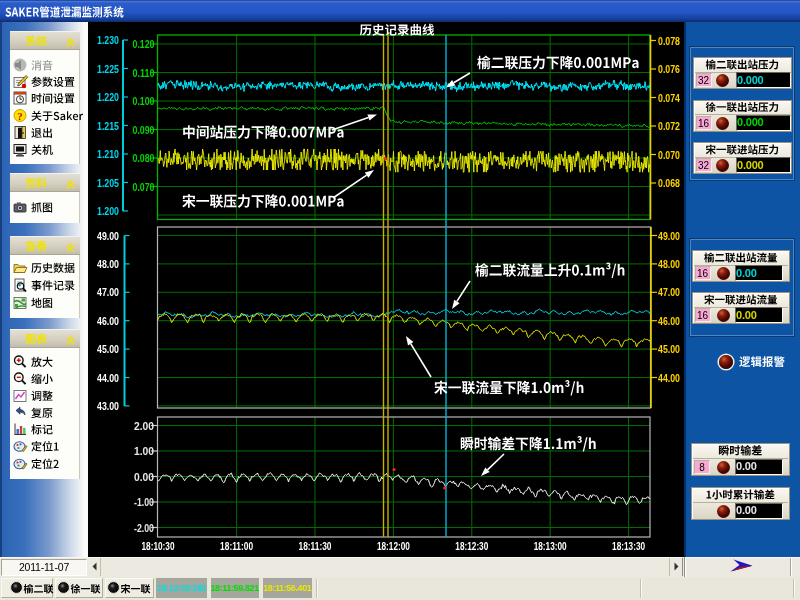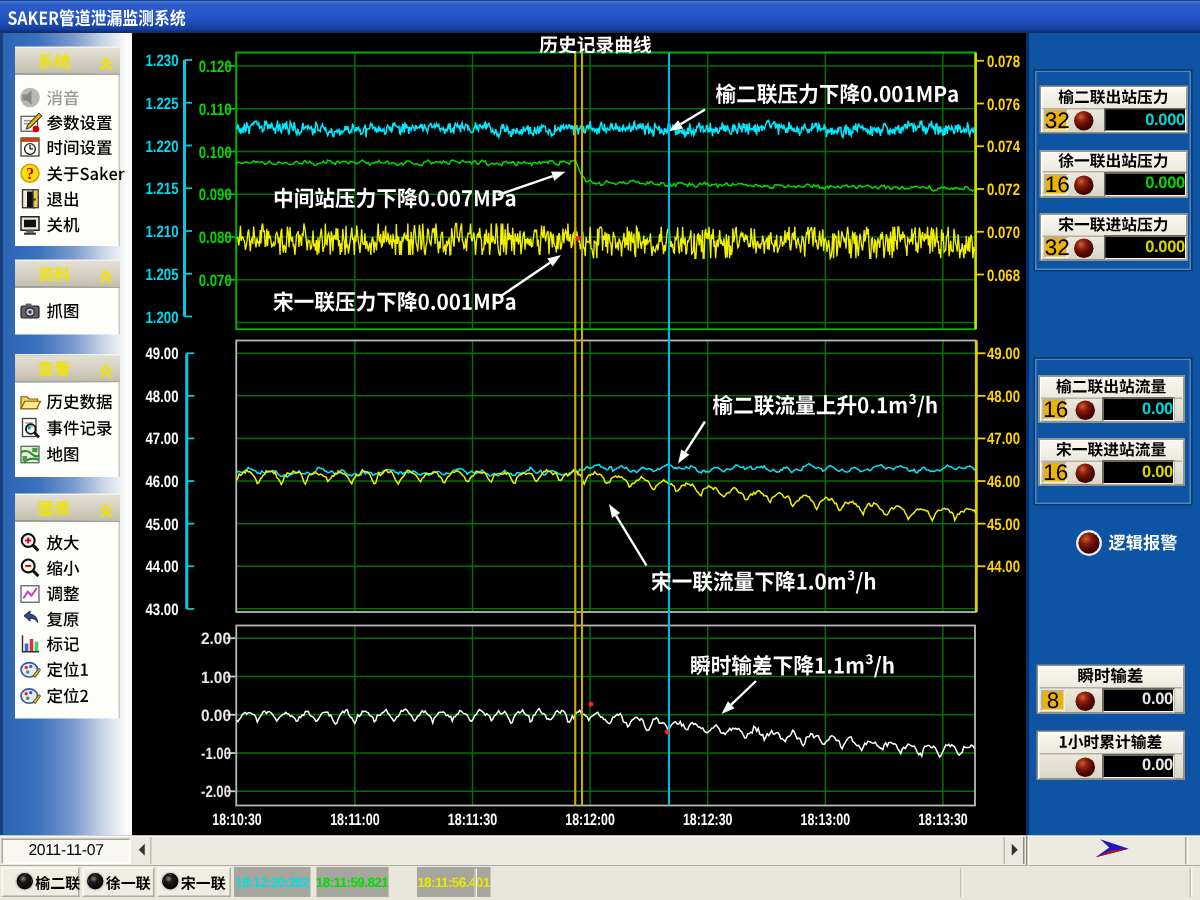--- a/index.html
+++ b/index.html
@@ -6,22 +6,22 @@
 #app div{position:absolute;box-sizing:border-box}
 .tb{left:0;top:0;width:800px;height:22px;background:linear-gradient(#0b2a66 0%,#4a7ae0 5%,#2b5cc8 14%,#2456c6 55%,#16409f 86%,#0d2f7d 97%,#2a2a2a 100%)}
 .sb{left:0;top:22px;width:88px;height:535px;background:linear-gradient(90deg,#2b63b4 0%,#3a70bc 28%,#7b9acd 56%,#c7d4e6 78%,#fbfbf9 96%)}
 .sbe{left:0;top:22px;width:2px;height:535px;background:#16407e}
 .hdr{left:10px;width:70px;height:19px;background:linear-gradient(#e3dfd3 0%,#d4cfc0 55%,#c2bdab 100%);border-top:1px solid #f4f2ea;border-bottom:1px solid #aaa695}
 .mbox{left:10px;width:70px;background:#fdfdf9;border-right:1px solid #ccc8ba}
 .rp{left:684px;top:22px;width:116px;height:535px;background:#0d55a4;border-left:2px solid #06306b}
 .gb{left:689px;width:106px;border:1px solid #093a6e;box-shadow:inset 0 0 0 1px #4f85c0}
 .card{background:linear-gradient(#faf8f1 0%,#e8e4d8 60%,#d9d5c6 100%);border:1px solid #97937f;box-shadow:inset 1px 1px 0 #ffffff}
 .ttl{border-bottom:1px solid #b5b1a1}
-.wnum{background:#eab308;border:1px solid #b5b1a3;border-bottom-color:#f2f0ea;border-right-color:#f2f0ea;font-size:15px;color:#000;text-align:center;line-height:13px}
-.lcd{background:#000;border-top:1.5px solid #6a675c;border-left:1.5px solid #6a675c;border-bottom:1.5px solid #fdfcf6;border-right:1.5px solid #fdfcf6;text-align:right;font-weight:bold;font-size:11px;letter-spacing:-0.2px;line-height:11px}
+.wnum{background:#f9a8d4;border:1px solid #b5b1a3;border-bottom-color:#f2f0ea;border-right-color:#f2f0ea;font-size:10px;color:#000;text-align:center;line-height:13px}
+.lcd{background:#000;border-top:1.5px solid #6a675c;border-left:1.5px solid #6a675c;border-bottom:1.5px solid #fdfcf6;border-right:1.5px solid #fdfcf6;text-align:left;font-weight:bold;font-size:11px;letter-spacing:-0.2px;line-height:11px}
 .led{border-radius:50%;background:radial-gradient(circle at 36% 30%,#cc6040 0%,#8c2008 26%,#520606 55%,#330303 80%,#260202 100%)}
 .ra{left:0;top:557px;width:800px;height:20px;background:#ece9e0;border-top:1px solid #f8f7f2}
 .rb{left:0;top:577px;width:800px;height:23px;background:#e9e6db}
 .seg{top:578px;height:20px;background:#efece2;border:1px solid #fbfaf6;border-right-color:#b0ac9c;border-bottom-color:#b0ac9c}
 .tbox{top:578px;height:20px;background:#a6a69e;font-weight:bold;font-size:9px;line-height:20px;text-align:center;letter-spacing:-0.4px;overflow:hidden;white-space:nowrap}
 .radio{border-radius:50%;background:radial-gradient(circle at 38% 32%,#888 0%,#1a1a1a 30%,#000 100%);border:1.5px solid #060606;box-shadow:0 0 0 1px #d8d5ca}
 
 </style></head><body>
 <div id="app">
 <div class="tb"></div>
@@ -250,21 +250,21 @@
 <div style="left:684px;top:557px;width:2px;height:20px;border-left:1px solid #908c80;border-right:1px solid #fff"></div>
 <div class="rb"></div>
 <div class="seg" style="left:1px;width:52px"></div>
 <div class="seg" style="left:54.5px;width:48.5px"></div>
 <div class="seg" style="left:104.5px;width:49.5px"></div>
 <div class="radio" style="left:10.5px;top:581.5px;width:11px;height:11px"></div>
 <div class="radio" style="left:57.5px;top:581.5px;width:11px;height:11px"></div>
 <div class="radio" style="left:107.5px;top:581.5px;width:11px;height:11px"></div>
 <div class="tbox" style="left:156px;width:51px;color:#00e0e0">18:12:20:282</div>
 <div class="tbox" style="left:210.5px;width:48px;color:#00e000">18:11:59.821</div>
-<div class="tbox" style="left:278px;width:48.5px;color:#e8e800">18:11:56.401</div>
+<div class="tbox" style="left:263px;width:48.5px;color:#e8e800">18:11:56.401</div>
 <div style="left:316px;top:579px;width:2px;height:19px;border-left:1px solid #c4c0b2;border-right:1px solid #f8f7f2"></div>
 <div style="left:640px;top:579px;width:2px;height:19px;border-left:1px solid #c4c0b2;border-right:1px solid #f8f7f2"></div>
 <div style="left:793px;top:579px;width:2px;height:19px;border-left:1px solid #c4c0b2;border-right:1px solid #f8f7f2"></div>
 <svg style="position:absolute;left:0;top:0;z-index:40" width="800" height="600" viewBox="0 0 800 600">
 <path d="M486.5 61.6V66.9H487.8V61.6ZM488.5 61V67.6C488.5 67.7 488.4 67.8 488.3 67.8C488.1 67.8 487.5 67.8 486.9 67.8C487.1 68.2 487.2 68.8 487.3 69.2C488.2 69.2 488.8 69.2 489.2 68.9C489.7 68.7 489.8 68.3 489.8 67.6V61ZM485.7 55.6C484.8 56.8 483.1 57.9 481.5 58.6V58.4H480.3V55.7H478.9V58.4H477.5V60H478.7C478.4 61.6 477.9 63.5 477.2 64.5C477.4 65 477.7 65.8 477.9 66.3C478.3 65.5 478.6 64.4 478.9 63.2V69.3H480.3V62.8C480.6 63.4 480.8 64 481 64.4L481.7 63.1C481.5 62.8 480.7 61.3 480.3 60.7V60H481.5V59.2C481.7 59.5 481.9 59.8 482.1 60C482.4 59.9 482.8 59.7 483.1 59.5V60.5H488.7V59.6C489 59.7 489.3 59.9 489.7 60C489.9 59.6 490.3 59 490.6 58.7C489.2 58.2 487.9 57.5 486.8 56.5L487 56.2ZM483.7 59.1C484.5 58.6 485.2 58.1 485.9 57.5C486.5 58.1 487.2 58.7 488 59.1ZM484.7 62.5V63.2H483.4V62.5ZM482 61.2V69.2H483.4V66.4H484.7V67.6C484.7 67.7 484.7 67.7 484.5 67.7C484.4 67.7 484.1 67.7 483.7 67.7C483.9 68.1 484.1 68.7 484.1 69.1C484.7 69.1 485.2 69.1 485.6 68.9C486 68.6 486.1 68.2 486.1 67.6V61.2ZM483.4 64.5H484.7V65.2H483.4Z M492.7 57.7V59.6H502.7V57.7ZM491.5 66.1V68.1H503.8V66.1Z M511.1 56.6C511.6 57.2 512.1 58.1 512.3 58.7H510.9V60.3H513.1V62.1V62.3H510.6V63.9H513C512.8 65.3 512 67 510 68.2C510.4 68.5 510.9 69.1 511.2 69.5C512.6 68.5 513.5 67.3 514.1 66.1C514.7 67.5 515.7 68.6 517 69.3C517.2 68.8 517.7 68.2 518 67.8C516.4 67.1 515.3 65.7 514.7 63.9H517.8V62.3H514.8V62.2V60.3H517.4V58.7H515.8C516.2 58 516.7 57.2 517.1 56.4L515.4 55.9C515.1 56.8 514.6 57.9 514.2 58.7H512.7L513.8 58C513.5 57.4 513 56.5 512.4 55.9ZM504.9 65.8 505.3 67.4 508.6 66.8V69.3H510V66.5L511.1 66.3L510.9 64.8L510 65V57.8H510.5V56.2H505.1V57.8H505.7V65.7ZM507.2 57.8H508.6V59.3H507.2ZM507.2 60.7H508.6V62.3H507.2ZM507.2 63.7H508.6V65.2L507.2 65.5Z M527.6 64.2C528.4 64.8 529.2 65.8 529.6 66.4L530.8 65.4C530.4 64.8 529.6 64 528.8 63.3ZM519.8 56.3V61.1C519.8 63.3 519.7 66.3 518.6 68.4C519 68.6 519.7 69.1 520 69.3C521.1 67.1 521.3 63.5 521.3 61.1V58H531.6V56.3ZM525.4 58.5V61.2H521.9V62.8H525.4V67.1H521.1V68.8H531.5V67.1H527.1V62.8H530.9V61.2H527.1V58.5Z M537.4 55.7V58.7H533.1V60.5H537.3C537.1 63 536.1 66 532.7 68C533.1 68.3 533.7 68.9 534 69.4C537.9 67.1 538.8 63.5 539.1 60.5H542.9C542.7 64.8 542.5 66.7 542 67.2C541.8 67.4 541.7 67.4 541.4 67.4C541 67.4 540.2 67.4 539.3 67.3C539.6 67.8 539.9 68.6 539.9 69.1C540.7 69.2 541.6 69.2 542.1 69.1C542.7 69 543.1 68.9 543.5 68.3C544.2 67.5 544.4 65.3 544.7 59.5C544.7 59.3 544.7 58.7 544.7 58.7H539.1V55.7Z M546.6 56.7V58.5H551.6V69.3H553.4V62.3C554.8 63.2 556.3 64.2 557.1 65L558.4 63.4C557.3 62.5 555.2 61.2 553.7 60.4L553.4 60.8V58.5H558.9V56.7Z M570 58.3C569.7 58.7 569.3 59.2 568.8 59.5C568.3 59.2 567.9 58.8 567.6 58.3L567.6 58.3ZM567.5 55.7C567 56.8 566 58.1 564.5 59C564.9 59.2 565.4 59.8 565.6 60.2C565.9 59.9 566.3 59.6 566.6 59.3C566.9 59.7 567.2 60 567.5 60.4C566.6 60.9 565.5 61.3 564.4 61.5C564.7 61.8 565 62.5 565.2 62.9C566.5 62.5 567.7 62 568.8 61.4C569.8 62 570.9 62.4 572.2 62.7C572.4 62.3 572.8 61.6 573.2 61.3C572.1 61.1 571 60.8 570.1 60.4C571 59.6 571.8 58.6 572.2 57.4L571.2 56.8L571 56.9H568.6C568.8 56.6 569 56.3 569.1 56ZM565.4 62.9V64.4H568.3V65.8H566.8L567 64.9L565.5 64.7C565.4 65.6 565.1 66.6 564.8 67.3H565.5L568.3 67.3V69.3H569.9V67.3H572.7V65.8H569.9V64.4H572.4V62.9H569.9V62.1H568.3V62.9ZM560.5 56.3V69.2H562V57.8H563.1C562.9 58.8 562.5 59.9 562.2 60.8C563.1 61.8 563.4 62.8 563.4 63.5C563.4 63.9 563.3 64.2 563.1 64.3C563 64.4 562.8 64.5 562.7 64.5C562.5 64.5 562.3 64.5 562 64.4C562.2 64.9 562.4 65.5 562.4 65.9C562.7 66 563.1 66 563.3 65.9C563.7 65.9 563.9 65.8 564.2 65.6C564.6 65.2 564.8 64.6 564.8 63.7C564.8 62.8 564.6 61.8 563.7 60.6C564.1 59.5 564.6 58.1 565 56.8L563.9 56.2L563.7 56.3Z M577.5 68.2C579.6 68.2 580.9 66.3 580.9 62.6C580.9 58.9 579.6 57.1 577.5 57.1C575.4 57.1 574 58.9 574 62.6C574 66.3 575.4 68.2 577.5 68.2ZM577.5 66.5C576.6 66.5 575.9 65.6 575.9 62.6C575.9 59.6 576.6 58.7 577.5 58.7C578.4 58.7 579 59.6 579 62.6C579 65.6 578.4 66.5 577.5 66.5Z M583.8 68.2C584.5 68.2 585.1 67.6 585.1 66.8C585.1 66 584.5 65.4 583.8 65.4C583.1 65.4 582.5 66 582.5 66.8C582.5 67.6 583.1 68.2 583.8 68.2Z M590.1 68.2C592.2 68.2 593.6 66.3 593.6 62.6C593.6 58.9 592.2 57.1 590.1 57.1C588 57.1 586.6 58.9 586.6 62.6C586.6 66.3 588 68.2 590.1 68.2ZM590.1 66.5C589.2 66.5 588.5 65.6 588.5 62.6C588.5 59.6 589.2 58.7 590.1 58.7C591 58.7 591.6 59.6 591.6 62.6C591.6 65.6 591 66.5 590.1 66.5Z M598.2 68.2C600.3 68.2 601.7 66.3 601.7 62.6C601.7 58.9 600.3 57.1 598.2 57.1C596.1 57.1 594.8 58.9 594.8 62.6C594.8 66.3 596.1 68.2 598.2 68.2ZM598.2 66.5C597.3 66.5 596.7 65.6 596.7 62.6C596.7 59.6 597.3 58.7 598.2 58.7C599.1 58.7 599.7 59.6 599.7 62.6C599.7 65.6 599.1 66.5 598.2 66.5Z M603.4 68H609.5V66.3H607.6V57.3H606.1C605.5 57.7 604.8 58 603.8 58.2V59.5H605.6V66.3H603.4Z M611.7 68H613.5V63.5C613.5 62.5 613.3 61 613.2 60H613.3L614.1 62.5L615.7 67H616.9L618.4 62.5L619.3 60H619.3C619.2 61 619.1 62.5 619.1 63.5V68H620.9V57.3H618.7L617 62.3C616.7 63 616.6 63.7 616.3 64.3H616.3C616.1 63.7 615.9 63 615.7 62.3L613.9 57.3H611.7Z M623.4 68H625.5V64.2H626.8C629 64.2 630.8 63.1 630.8 60.6C630.8 58.1 629 57.3 626.8 57.3H623.4ZM625.5 62.5V59H626.6C628 59 628.8 59.4 628.8 60.6C628.8 61.9 628.1 62.5 626.7 62.5Z M634.3 68.2C635.2 68.2 636 67.8 636.7 67.1H636.7L636.9 68H638.5V63.3C638.5 60.9 637.5 59.7 635.6 59.7C634.3 59.7 633.2 60.2 632.3 60.8L633.1 62.2C633.8 61.7 634.5 61.4 635.2 61.4C636.1 61.4 636.5 62 636.5 62.8C633.4 63.1 632.1 64.1 632.1 65.8C632.1 67.2 632.9 68.2 634.3 68.2ZM635 66.5C634.4 66.5 634 66.3 634 65.6C634 64.9 634.6 64.3 636.5 64.1V65.7C636 66.2 635.6 66.5 635 66.5Z" fill="#fff"></path>
 <path d="M188 125.2V127.7H183.2V135H184.9V134.3H188V138.8H189.7V134.3H192.9V135H194.6V127.7H189.7V125.2ZM184.9 132.5V129.4H188V132.5ZM192.9 132.5H189.7V129.4H192.9Z M196.8 128.7V138.8H198.5V128.7ZM196.9 126.1C197.6 126.8 198.3 127.8 198.6 128.4L200 127.5C199.6 126.8 198.9 125.9 198.3 125.3ZM201.3 133.4H204V134.8H201.3ZM201.3 130.6H204V132H201.3ZM199.9 129.2V136.2H205.5V129.2ZM200.4 125.9V127.5H207V136.9C207 137.1 206.9 137.2 206.8 137.2C206.6 137.2 206.1 137.2 205.7 137.2C205.8 137.6 206.1 138.3 206.1 138.7C207 138.7 207.6 138.7 208.1 138.4C208.6 138.1 208.7 137.7 208.7 136.9V125.9Z M210.7 130.1C210.9 131.6 211.2 133.6 211.2 134.9L212.6 134.6C212.5 133.3 212.2 131.4 211.9 129.8ZM211.8 125.7C212.1 126.3 212.4 127.1 212.6 127.7H210.2V129.3H215.7V127.7H213L214.1 127.3C213.9 126.8 213.6 125.9 213.2 125.2ZM213.7 129.7C213.6 131.4 213.3 133.7 213 135.2C211.9 135.4 210.9 135.6 210.1 135.8L210.5 137.5C211.9 137.1 213.8 136.7 215.6 136.2L215.4 134.6L214.3 134.9C214.7 133.5 215 131.6 215.3 130ZM215.8 132V138.8H217.5V138.1H220.7V138.7H222.4V132H219.7V129.5H222.9V127.8H219.7V125.2H218V132ZM217.5 136.5V133.6H220.7V136.5Z M232.6 133.7C233.4 134.3 234.2 135.3 234.6 135.9L235.8 134.9C235.4 134.3 234.6 133.5 233.8 132.8ZM224.8 125.8V130.6C224.8 132.8 224.7 135.8 223.6 137.9C224 138.1 224.7 138.6 225 138.8C226.1 136.6 226.3 133 226.3 130.6V127.5H236.6V125.8ZM230.4 128V130.7H226.9V132.3H230.4V136.6H226.1V138.3H236.5V136.6H232.1V132.3H235.9V130.7H232.1V128Z M242.4 125.2V128.2H238.1V130H242.3C242.1 132.5 241.1 135.5 237.7 137.5C238.1 137.8 238.7 138.4 239 138.9C242.9 136.6 243.8 133 244.1 130H247.9C247.7 134.3 247.5 136.2 247 136.7C246.8 136.9 246.7 136.9 246.4 136.9C246 136.9 245.2 136.9 244.3 136.8C244.6 137.3 244.9 138.1 244.9 138.6C245.7 138.7 246.6 138.7 247.1 138.6C247.7 138.5 248.1 138.4 248.5 137.8C249.2 137 249.4 134.8 249.7 129C249.7 128.8 249.7 128.2 249.7 128.2H244.1V125.2Z M251.6 126.2V128H256.6V138.8H258.4V131.8C259.8 132.7 261.3 133.7 262.1 134.5L263.4 132.9C262.3 132 260.2 130.7 258.7 129.9L258.4 130.3V128H263.9V126.2Z M275 127.8C274.7 128.2 274.3 128.7 273.8 129C273.3 128.7 272.9 128.3 272.6 127.8L272.6 127.8ZM272.5 125.2C272 126.3 271 127.6 269.5 128.5C269.9 128.7 270.4 129.3 270.6 129.7C270.9 129.4 271.3 129.1 271.6 128.8C271.9 129.2 272.2 129.5 272.5 129.9C271.6 130.4 270.5 130.8 269.4 131C269.7 131.3 270 132 270.2 132.4C271.5 132 272.7 131.5 273.8 130.9C274.8 131.5 275.9 131.9 277.2 132.2C277.4 131.8 277.8 131.1 278.2 130.8C277.1 130.6 276 130.3 275.1 129.9C276 129.1 276.8 128.1 277.2 126.9L276.2 126.3L276 126.4H273.6C273.8 126.1 274 125.8 274.1 125.5ZM270.4 132.4V133.9H273.3V135.3H271.8L272 134.4L270.5 134.2C270.4 135.1 270.1 136.1 269.8 136.8H270.5L273.3 136.8V138.8H274.9V136.8H277.7V135.3H274.9V133.9H277.4V132.4H274.9V131.6H273.3V132.4ZM265.5 125.8V138.7H267V127.3H268.1C267.9 128.3 267.5 129.4 267.2 130.3C268.1 131.3 268.4 132.3 268.4 133C268.4 133.4 268.3 133.7 268.1 133.8C268 133.9 267.8 134 267.7 134C267.5 134 267.3 134 267 133.9C267.2 134.4 267.4 135 267.4 135.4C267.7 135.5 268.1 135.5 268.3 135.4C268.7 135.4 268.9 135.3 269.2 135.1C269.6 134.7 269.8 134.1 269.8 133.2C269.8 132.3 269.6 131.3 268.7 130.1C269.1 129 269.6 127.6 270 126.3L268.9 125.7L268.7 125.8Z M282.5 137.7C284.6 137.7 285.9 135.8 285.9 132.1C285.9 128.4 284.6 126.6 282.5 126.6C280.4 126.6 279 128.4 279 132.1C279 135.8 280.4 137.7 282.5 137.7ZM282.5 136C281.6 136 280.9 135.1 280.9 132.1C280.9 129.1 281.6 128.2 282.5 128.2C283.4 128.2 284 129.1 284 132.1C284 135.1 283.4 136 282.5 136Z M288.8 137.7C289.5 137.7 290.1 137.1 290.1 136.3C290.1 135.5 289.5 134.9 288.8 134.9C288.1 134.9 287.5 135.5 287.5 136.3C287.5 137.1 288.1 137.7 288.8 137.7Z M295.1 137.7C297.2 137.7 298.6 135.8 298.6 132.1C298.6 128.4 297.2 126.6 295.1 126.6C293 126.6 291.6 128.4 291.6 132.1C291.6 135.8 293 137.7 295.1 137.7ZM295.1 136C294.2 136 293.5 135.1 293.5 132.1C293.5 129.1 294.2 128.2 295.1 128.2C296 128.2 296.6 129.1 296.6 132.1C296.6 135.1 296 136 295.1 136Z M303.2 137.7C305.3 137.7 306.7 135.8 306.7 132.1C306.7 128.4 305.3 126.6 303.2 126.6C301.1 126.6 299.8 128.4 299.8 132.1C299.8 135.8 301.1 137.7 303.2 137.7ZM303.2 136C302.3 136 301.7 135.1 301.7 132.1C301.7 129.1 302.3 128.2 303.2 128.2C304.1 128.2 304.7 129.1 304.7 132.1C304.7 135.1 304.1 136 303.2 136Z M309.8 137.5H311.9C312.1 133.3 312.4 131.1 314.7 128.1V126.8H308V128.6H312.6C310.6 131.4 310 133.8 309.8 137.5Z M316.7 137.5H318.5V133C318.5 132 318.3 130.5 318.2 129.5H318.3L319.1 132L320.7 136.5H321.9L323.4 132L324.3 129.5H324.3C324.2 130.5 324.1 132 324.1 133V137.5H325.9V126.8H323.7L322 131.8C321.7 132.5 321.6 133.2 321.3 133.8H321.3C321.1 133.2 320.9 132.5 320.7 131.8L318.9 126.8H316.7Z M328.4 137.5H330.5V133.7H331.8C334 133.7 335.8 132.6 335.8 130.1C335.8 127.6 334 126.8 331.8 126.8H328.4ZM330.5 132V128.5H331.6C333 128.5 333.8 128.9 333.8 130.1C333.8 131.4 333.1 132 331.7 132Z M339.3 137.7C340.2 137.7 341 137.3 341.7 136.6H341.7L341.9 137.5H343.5V132.8C343.5 130.4 342.5 129.2 340.6 129.2C339.3 129.2 338.2 129.7 337.3 130.2L338.1 131.7C338.8 131.2 339.5 130.9 340.2 130.9C341.1 130.9 341.5 131.5 341.5 132.3C338.4 132.6 337.1 133.6 337.1 135.3C337.1 136.7 337.9 137.7 339.3 137.7ZM340 136C339.4 136 339 135.8 339 135.1C339 134.4 339.6 133.8 341.5 133.6V135.2C341 135.7 340.6 136 340 136Z" fill="#fff"></path>
 <path d="M188 197.8V199.9H182.9V201.6H186.8C185.7 203.3 184 205 182.3 205.9C182.7 206.2 183.2 206.9 183.5 207.3C185.2 206.3 186.8 204.6 188 202.7V207.8H189.7V202.8C191 204.6 192.6 206.2 194.2 207.2C194.5 206.7 195.1 206 195.5 205.6C193.7 204.8 191.9 203.2 190.8 201.6H194.9V199.9H189.7V197.8ZM187.7 194.6C187.9 194.9 188.1 195.3 188.2 195.7H182.9V199.1H184.6V197.3H193.1V199.1H194.9V195.7H190.2C190 195.2 189.7 194.5 189.4 194.1Z M196.3 199.9V201.8H209.1V199.9Z M216.1 195.1C216.6 195.7 217.1 196.6 217.3 197.2H215.9V198.8H218.1V200.6V200.8H215.6V202.4H218C217.8 203.8 217 205.5 215 206.7C215.4 207 215.9 207.6 216.2 208C217.6 207 218.5 205.8 219.1 204.6C219.7 206 220.7 207.1 222 207.8C222.2 207.3 222.7 206.7 223 206.3C221.4 205.6 220.3 204.2 219.7 202.4H222.8V200.8H219.8V200.7V198.8H222.4V197.2H220.8C221.2 196.5 221.7 195.7 222.1 194.9L220.4 194.4C220.1 195.3 219.6 196.4 219.2 197.2H217.7L218.8 196.5C218.5 195.9 218 195 217.4 194.4ZM209.9 204.3 210.3 205.9 213.6 205.3V207.8H215V205L216.1 204.8L215.9 203.3L215 203.5V196.3H215.5V194.7H210.1V196.3H210.7V204.2ZM212.2 196.3H213.6V197.8H212.2ZM212.2 199.2H213.6V200.8H212.2ZM212.2 202.2H213.6V203.7L212.2 204Z M232.6 202.7C233.4 203.3 234.2 204.3 234.6 204.9L235.8 203.9C235.4 203.3 234.6 202.5 233.8 201.8ZM224.8 194.8V199.6C224.8 201.8 224.7 204.8 223.6 206.9C224 207.1 224.7 207.6 225 207.8C226.1 205.6 226.3 202 226.3 199.6V196.5H236.6V194.8ZM230.4 197V199.7H226.9V201.3H230.4V205.6H226.1V207.3H236.5V205.6H232.1V201.3H235.9V199.7H232.1V197Z M242.4 194.2V197.2H238.1V199H242.3C242.1 201.5 241.1 204.5 237.7 206.5C238.1 206.8 238.7 207.4 239 207.9C242.9 205.6 243.8 202 244.1 199H247.9C247.7 203.3 247.5 205.2 247 205.7C246.8 205.9 246.7 205.9 246.4 205.9C246 205.9 245.2 205.9 244.3 205.8C244.6 206.3 244.9 207.1 244.9 207.6C245.7 207.7 246.6 207.7 247.1 207.6C247.7 207.5 248.1 207.4 248.5 206.8C249.2 206 249.4 203.8 249.7 198C249.7 197.8 249.7 197.2 249.7 197.2H244.1V194.2Z M251.6 195.2V197H256.6V207.8H258.4V200.8C259.8 201.7 261.3 202.7 262.1 203.5L263.4 201.9C262.3 201 260.2 199.7 258.7 198.9L258.4 199.3V197H263.9V195.2Z M275 196.8C274.7 197.2 274.3 197.7 273.8 198C273.3 197.7 272.9 197.3 272.6 196.8L272.6 196.8ZM272.5 194.2C272 195.3 271 196.6 269.5 197.5C269.9 197.7 270.4 198.3 270.6 198.7C270.9 198.4 271.3 198.1 271.6 197.8C271.9 198.2 272.2 198.5 272.5 198.9C271.6 199.4 270.5 199.8 269.4 200C269.7 200.3 270 201 270.2 201.4C271.5 201 272.7 200.5 273.8 199.9C274.8 200.5 275.9 200.9 277.2 201.2C277.4 200.8 277.8 200.1 278.2 199.8C277.1 199.6 276 199.3 275.1 198.9C276 198.1 276.8 197.1 277.2 195.9L276.2 195.3L276 195.4H273.6C273.8 195.1 274 194.8 274.1 194.5ZM270.4 201.4V202.9H273.3V204.3H271.8L272 203.4L270.5 203.2C270.4 204.1 270.1 205.1 269.8 205.8H270.5L273.3 205.8V207.8H274.9V205.8H277.7V204.3H274.9V202.9H277.4V201.4H274.9V200.6H273.3V201.4ZM265.5 194.8V207.7H267V196.3H268.1C267.9 197.3 267.5 198.4 267.2 199.3C268.1 200.3 268.4 201.3 268.4 202C268.4 202.4 268.3 202.7 268.1 202.8C268 202.9 267.8 203 267.7 203C267.5 203 267.3 203 267 202.9C267.2 203.4 267.4 204 267.4 204.4C267.7 204.5 268.1 204.5 268.3 204.4C268.7 204.4 268.9 204.3 269.2 204.1C269.6 203.7 269.8 203.1 269.8 202.2C269.8 201.3 269.6 200.3 268.7 199.1C269.1 198 269.6 196.6 270 195.3L268.9 194.7L268.7 194.8Z M282.5 206.7C284.6 206.7 285.9 204.8 285.9 201.1C285.9 197.4 284.6 195.6 282.5 195.6C280.4 195.6 279 197.4 279 201.1C279 204.8 280.4 206.7 282.5 206.7ZM282.5 205C281.6 205 280.9 204.1 280.9 201.1C280.9 198.1 281.6 197.2 282.5 197.2C283.4 197.2 284 198.1 284 201.1C284 204.1 283.4 205 282.5 205Z M288.8 206.7C289.5 206.7 290.1 206.1 290.1 205.3C290.1 204.5 289.5 203.9 288.8 203.9C288.1 203.9 287.5 204.5 287.5 205.3C287.5 206.1 288.1 206.7 288.8 206.7Z M295.1 206.7C297.2 206.7 298.6 204.8 298.6 201.1C298.6 197.4 297.2 195.6 295.1 195.6C293 195.6 291.6 197.4 291.6 201.1C291.6 204.8 293 206.7 295.1 206.7ZM295.1 205C294.2 205 293.5 204.1 293.5 201.1C293.5 198.1 294.2 197.2 295.1 197.2C296 197.2 296.6 198.1 296.6 201.1C296.6 204.1 296 205 295.1 205Z M303.2 206.7C305.3 206.7 306.7 204.8 306.7 201.1C306.7 197.4 305.3 195.6 303.2 195.6C301.1 195.6 299.8 197.4 299.8 201.1C299.8 204.8 301.1 206.7 303.2 206.7ZM303.2 205C302.3 205 301.7 204.1 301.7 201.1C301.7 198.1 302.3 197.2 303.2 197.2C304.1 197.2 304.7 198.1 304.7 201.1C304.7 204.1 304.1 205 303.2 205Z M308.4 206.5H314.5V204.8H312.6V195.8H311.1C310.5 196.2 309.8 196.5 308.8 196.7V198H310.6V204.8H308.4Z M316.7 206.5H318.5V202C318.5 201 318.3 199.5 318.2 198.5H318.3L319.1 201L320.7 205.5H321.9L323.4 201L324.3 198.5H324.3C324.2 199.5 324.1 201 324.1 202V206.5H325.9V195.8H323.7L322 200.8C321.7 201.5 321.6 202.2 321.3 202.8H321.3C321.1 202.2 320.9 201.5 320.7 200.8L318.9 195.8H316.7Z M328.4 206.5H330.5V202.7H331.8C334 202.7 335.8 201.6 335.8 199.1C335.8 196.6 334 195.8 331.8 195.8H328.4ZM330.5 201V197.5H331.6C333 197.5 333.8 197.9 333.8 199.1C333.8 200.4 333.1 201 331.7 201Z M339.3 206.7C340.2 206.7 341 206.3 341.7 205.6H341.7L341.9 206.5H343.5V201.8C343.5 199.4 342.5 198.2 340.6 198.2C339.3 198.2 338.2 198.7 337.3 199.2L338.1 200.7C338.8 200.2 339.5 199.9 340.2 199.9C341.1 199.9 341.5 200.5 341.5 201.3C338.4 201.6 337.1 202.6 337.1 204.3C337.1 205.7 337.9 206.7 339.3 206.7ZM340 205C339.4 205 339 204.8 339 204.1C339 203.4 339.6 202.8 341.5 202.6V204.2C341 204.7 340.6 205 340 205Z" fill="#fff"></path>
 <path d="M484.5 269.1V274.4H485.8V269.1ZM486.5 268.5V275.1C486.5 275.2 486.4 275.3 486.3 275.3C486.1 275.3 485.5 275.3 484.9 275.3C485.1 275.7 485.2 276.3 485.3 276.7C486.2 276.7 486.8 276.7 487.2 276.4C487.7 276.2 487.8 275.8 487.8 275.1V268.5ZM483.7 263.1C482.8 264.3 481.1 265.4 479.5 266.1V265.9H478.3V263.2H476.9V265.9H475.5V267.5H476.7C476.4 269.1 475.9 271 475.2 272C475.4 272.5 475.7 273.3 475.9 273.8C476.3 273 476.6 271.9 476.9 270.7V276.8H478.3V270.3C478.6 270.9 478.8 271.5 479 271.9L479.7 270.6C479.5 270.3 478.7 268.8 478.3 268.2V267.5H479.5V266.7C479.7 267 479.9 267.3 480.1 267.5C480.4 267.4 480.8 267.2 481.1 267V268H486.7V267.1C487 267.2 487.3 267.4 487.7 267.5C487.9 267.1 488.3 266.5 488.6 266.2C487.2 265.7 485.9 265 484.8 264L485 263.7ZM481.7 266.6C482.5 266.1 483.2 265.6 483.9 265C484.5 265.6 485.2 266.2 486 266.6ZM482.7 270V270.7H481.4V270ZM480 268.7V276.7H481.4V273.9H482.7V275.1C482.7 275.2 482.7 275.2 482.5 275.2C482.4 275.2 482.1 275.2 481.7 275.2C481.9 275.6 482.1 276.2 482.1 276.6C482.7 276.6 483.2 276.6 483.6 276.4C484 276.1 484.1 275.7 484.1 275.1V268.7ZM481.4 272H482.7V272.7H481.4Z M490.7 265.2V267.1H500.7V265.2ZM489.5 273.6V275.6H501.8V273.6Z M509.1 264.1C509.6 264.7 510.1 265.6 510.3 266.2H508.9V267.8H511.1V269.6V269.8H508.6V271.4H511C510.8 272.8 510 274.5 508 275.7C508.4 276 508.9 276.6 509.2 277C510.6 276 511.5 274.8 512.1 273.6C512.7 275 513.7 276.1 515 276.8C515.2 276.3 515.7 275.7 516 275.3C514.4 274.6 513.3 273.2 512.7 271.4H515.8V269.8H512.8V269.7V267.8H515.4V266.2H513.8C514.2 265.5 514.7 264.7 515.1 263.9L513.4 263.4C513.1 264.3 512.6 265.4 512.2 266.2H510.7L511.8 265.5C511.5 264.9 511 264 510.4 263.4ZM502.9 273.3 503.3 274.9 506.6 274.3V276.8H508V274L509.1 273.8L508.9 272.3L508 272.5V265.3H508.5V263.7H503.1V265.3H503.7V273.2ZM505.2 265.3H506.6V266.8H505.2ZM505.2 268.2H506.6V269.8H505.2ZM505.2 271.2H506.6V272.7L505.2 273Z M524.1 270.3V276.2H525.6V270.3ZM521.8 270.3V271.7C521.8 272.9 521.6 274.4 520 275.6C520.4 275.8 520.9 276.4 521.2 276.7C523 275.3 523.3 273.3 523.3 271.7V270.3ZM526.4 270.3V274.6C526.4 275.6 526.5 275.9 526.7 276.2C527 276.4 527.3 276.5 527.7 276.5C527.9 276.5 528.2 276.5 528.4 276.5C528.6 276.5 529 276.5 529.1 276.3C529.4 276.2 529.5 276 529.6 275.7C529.7 275.4 529.8 274.6 529.8 274C529.4 273.8 528.9 273.6 528.7 273.3C528.7 274 528.6 274.5 528.6 274.7C528.6 275 528.6 275.1 528.5 275.1C528.5 275.2 528.4 275.2 528.3 275.2C528.3 275.2 528.2 275.2 528.1 275.2C528.1 275.2 528 275.1 528 275.1C527.9 275.1 527.9 274.9 527.9 274.7V270.3ZM517.3 264.6C518.2 265.1 519.3 265.8 519.8 266.3L520.8 264.9C520.2 264.4 519.1 263.7 518.2 263.3ZM516.8 268.6C517.6 269 518.8 269.7 519.3 270.2L520.3 268.8C519.7 268.3 518.5 267.7 517.6 267.3ZM517 275.5 518.4 276.6C519.2 275.2 520.1 273.6 520.8 272L519.6 270.9C518.8 272.6 517.7 274.4 517 275.5ZM523.9 263.5C524.1 264 524.3 264.5 524.4 264.9H520.8V266.5H523.1C522.7 267.1 522.2 267.7 522 267.9C521.7 268.2 521.2 268.3 520.9 268.4C521 268.7 521.2 269.6 521.3 270C521.8 269.8 522.5 269.7 527.7 269.3C528 269.7 528.2 270 528.3 270.3L529.6 269.4C529.2 268.6 528.2 267.4 527.5 266.5H529.4V264.9H526.1C525.9 264.4 525.7 263.7 525.4 263.2ZM526.1 267.1 526.8 268 523.8 268.1C524.2 267.6 524.6 267 525 266.5H527Z M534.1 265.8H539.8V266.3H534.1ZM534.1 264.5H539.8V265H534.1ZM532.5 263.6V267.2H541.5V263.6ZM530.7 267.7V268.9H543.3V267.7ZM533.8 271.6H536.2V272.1H533.8ZM537.8 271.6H540.2V272.1H537.8ZM533.8 270.3H536.2V270.8H533.8ZM537.8 270.3H540.2V270.8H537.8ZM530.7 275.2V276.4H543.3V275.2H537.8V274.6H542.1V273.5H537.8V273.1H541.8V269.3H532.2V273.1H536.2V273.5H531.9V274.6H536.2V275.2Z M549.4 263.4V274.3H544.5V276.1H557.1V274.3H551.2V269.3H556.1V267.5H551.2V263.4Z M564.2 263.2C562.8 264.1 560.5 265 558.3 265.5C558.5 265.9 558.8 266.5 558.9 266.9C559.6 266.8 560.4 266.6 561.2 266.3V268.9H558.2V270.6H561.2C561 272.4 560.4 274.2 558.1 275.5C558.5 275.8 559 276.4 559.3 276.8C562 275.2 562.7 272.9 562.8 270.6H566.4V276.8H568.1V270.6H570.9V268.9H568.1V263.4H566.4V268.9H562.9V265.8C563.8 265.5 564.6 265.1 565.4 264.7Z M575.5 275.7C577.6 275.7 578.9 273.8 578.9 270.1C578.9 266.4 577.6 264.6 575.5 264.6C573.4 264.6 572 266.4 572 270.1C572 273.8 573.4 275.7 575.5 275.7ZM575.5 274C574.6 274 573.9 273.1 573.9 270.1C573.9 267.1 574.6 266.2 575.5 266.2C576.4 266.2 577 267.1 577 270.1C577 273.1 576.4 274 575.5 274Z M581.8 275.7C582.5 275.7 583.1 275.1 583.1 274.3C583.1 273.5 582.5 272.9 581.8 272.9C581.1 272.9 580.5 273.5 580.5 274.3C580.5 275.1 581.1 275.7 581.8 275.7Z M585.2 275.5H591.3V273.8H589.4V264.8H587.9C587.2 265.2 586.5 265.5 585.5 265.7V267H587.4V273.8H585.2Z M593.2 275.5H595.3V269.9C595.8 269.3 596.3 269 596.7 269C597.5 269 597.8 269.4 597.8 270.7V275.5H599.8V269.9C600.4 269.3 600.9 269 601.3 269C602.1 269 602.4 269.4 602.4 270.7V275.5H604.4V270.4C604.4 268.4 603.7 267.2 602 267.2C601 267.2 600.3 267.8 599.6 268.6C599.2 267.7 598.6 267.2 597.5 267.2C596.5 267.2 595.7 267.8 595.1 268.5H595L594.9 267.4H593.2Z M608.3 269.4C609.6 269.4 610.6 268.7 610.6 267.5C610.6 266.7 610.1 266.1 609.5 265.9C610 265.6 610.4 265.1 610.4 264.4C610.4 263.3 609.4 262.6 608.3 262.6C607.4 262.6 606.8 263 606.2 263.7L607 264.5C607.3 264.1 607.7 263.8 608.1 263.8C608.6 263.8 608.9 264.1 608.9 264.6C608.9 265.2 608.4 265.5 607.6 265.5V266.4C608.6 266.4 609.2 266.7 609.2 267.4C609.2 267.9 608.7 268.2 608.2 268.2C607.6 268.2 607.2 267.9 606.8 267.4L605.9 268.1C606.4 269 607.3 269.4 608.3 269.4Z M611.5 278.1H612.8L616.2 263.8H614.9Z M617.7 275.5H619.7V269.9C620.3 269.3 620.7 269 621.3 269C622.1 269 622.4 269.4 622.4 270.7V275.5H624.4V270.4C624.4 268.4 623.7 267.2 622 267.2C621 267.2 620.2 267.8 619.6 268.4L619.7 266.8V263.9H617.7Z" fill="#fff"></path>
 <path d="M440 384.3V386.4H434.9V388.1H438.8C437.7 389.8 436 391.5 434.3 392.4C434.7 392.7 435.2 393.4 435.5 393.8C437.2 392.8 438.8 391.1 440 389.2V394.3H441.7V389.3C443 391.1 444.6 392.7 446.2 393.7C446.5 393.2 447.1 392.5 447.5 392.1C445.7 391.3 443.9 389.7 442.8 388.1H446.9V386.4H441.7V384.3ZM439.7 381.1C439.9 381.4 440.1 381.8 440.2 382.2H434.9V385.6H436.6V383.8H445.1V385.6H446.9V382.2H442.2C442 381.7 441.7 381 441.4 380.6Z M448.3 386.4V388.3H461.1V386.4Z M468.1 381.6C468.6 382.2 469.1 383.1 469.3 383.7H467.9V385.3H470.1V387.1V387.3H467.6V388.9H470C469.8 390.3 469 392 467 393.2C467.4 393.5 467.9 394.1 468.2 394.5C469.6 393.5 470.5 392.3 471.1 391.1C471.7 392.5 472.7 393.6 474 394.3C474.2 393.8 474.7 393.2 475 392.8C473.4 392.1 472.3 390.7 471.7 388.9H474.8V387.3H471.8V387.2V385.3H474.4V383.7H472.8C473.2 383 473.7 382.2 474.1 381.4L472.4 380.9C472.1 381.8 471.6 382.9 471.2 383.7H469.7L470.8 383C470.5 382.4 470 381.5 469.4 380.9ZM461.9 390.8 462.3 392.4 465.6 391.8V394.3H467V391.5L468.1 391.3L467.9 389.8L467 390V382.8H467.5V381.2H462.1V382.8H462.7V390.7ZM464.2 382.8H465.6V384.3H464.2ZM464.2 385.7H465.6V387.3H464.2ZM464.2 388.7H465.6V390.2L464.2 390.5Z M483.1 387.8V393.7H484.6V387.8ZM480.8 387.8V389.2C480.8 390.4 480.6 391.9 479 393.1C479.4 393.3 479.9 393.9 480.2 394.2C482 392.8 482.3 390.8 482.3 389.2V387.8ZM485.4 387.8V392.1C485.4 393.1 485.5 393.4 485.7 393.7C486 393.9 486.3 394 486.7 394C486.9 394 487.2 394 487.4 394C487.6 394 488 394 488.1 393.8C488.4 393.7 488.5 393.5 488.6 393.2C488.7 392.9 488.8 392.1 488.8 391.5C488.4 391.3 487.9 391.1 487.7 390.8C487.7 391.5 487.6 392 487.6 392.2C487.6 392.5 487.6 392.6 487.5 392.6C487.5 392.7 487.4 392.7 487.3 392.7C487.3 392.7 487.2 392.7 487.1 392.7C487.1 392.7 487 392.6 487 392.6C486.9 392.6 486.9 392.4 486.9 392.2V387.8ZM476.3 382.1C477.2 382.6 478.3 383.3 478.8 383.8L479.8 382.4C479.2 381.9 478.1 381.2 477.2 380.8ZM475.8 386.1C476.6 386.5 477.8 387.2 478.3 387.7L479.3 386.3C478.7 385.8 477.5 385.2 476.6 384.8ZM476 393 477.4 394.1C478.2 392.7 479.1 391.1 479.8 389.5L478.6 388.4C477.8 390.1 476.7 391.9 476 393ZM482.9 381C483.1 381.5 483.3 382 483.4 382.4H479.8V384H482.1C481.7 384.6 481.2 385.2 481 385.4C480.7 385.7 480.2 385.8 479.9 385.9C480 386.2 480.2 387.1 480.3 387.5C480.8 387.3 481.5 387.2 486.7 386.8C487 387.2 487.2 387.5 487.3 387.8L488.6 386.9C488.2 386.1 487.2 384.9 486.5 384H488.4V382.4H485.1C484.9 381.9 484.7 381.2 484.4 380.7ZM485.1 384.6 485.8 385.5 482.8 385.6C483.2 385.1 483.6 384.5 484 384H486Z M493.1 383.3H498.8V383.8H493.1ZM493.1 382H498.8V382.5H493.1ZM491.5 381.1V384.7H500.5V381.1ZM489.7 385.2V386.4H502.3V385.2ZM492.8 389.1H495.2V389.6H492.8ZM496.8 389.1H499.2V389.6H496.8ZM492.8 387.8H495.2V388.3H492.8ZM496.8 387.8H499.2V388.3H496.8ZM489.7 392.7V393.9H502.3V392.7H496.8V392.1H501.1V391H496.8V390.6H500.8V386.8H491.2V390.6H495.2V391H490.9V392.1H495.2V392.7Z M503.6 381.7V383.5H508.6V394.3H510.4V387.3C511.8 388.2 513.3 389.2 514.1 390L515.4 388.4C514.3 387.5 512.2 386.2 510.7 385.4L510.4 385.8V383.5H515.9V381.7Z M527 383.3C526.7 383.7 526.3 384.2 525.8 384.5C525.3 384.2 524.9 383.8 524.6 383.3L524.6 383.3ZM524.5 380.7C524 381.8 523 383.1 521.5 384C521.9 384.2 522.4 384.8 522.6 385.2C522.9 384.9 523.3 384.6 523.6 384.3C523.9 384.7 524.2 385 524.5 385.4C523.6 385.9 522.5 386.3 521.4 386.5C521.7 386.8 522 387.5 522.2 387.9C523.5 387.5 524.7 387 525.8 386.4C526.8 387 527.9 387.4 529.2 387.7C529.4 387.3 529.8 386.6 530.2 386.3C529.1 386.1 528 385.8 527.1 385.4C528 384.6 528.8 383.6 529.2 382.4L528.2 381.8L528 381.9H525.6C525.8 381.6 526 381.3 526.1 381ZM522.4 387.9V389.4H525.3V390.8H523.8L524 389.9L522.5 389.7C522.4 390.6 522.1 391.6 521.8 392.3H522.5L525.3 392.3V394.3H526.9V392.3H529.7V390.8H526.9V389.4H529.4V387.9H526.9V387.1H525.3V387.9ZM517.5 381.3V394.2H519V382.8H520.1C519.9 383.8 519.5 384.9 519.2 385.8C520.1 386.8 520.4 387.8 520.4 388.5C520.4 388.9 520.3 389.2 520.1 389.3C520 389.4 519.8 389.5 519.7 389.5C519.5 389.5 519.3 389.5 519 389.4C519.2 389.9 519.4 390.5 519.4 390.9C519.7 391 520.1 391 520.3 390.9C520.7 390.9 520.9 390.8 521.2 390.6C521.6 390.2 521.8 389.6 521.8 388.7C521.8 387.8 521.6 386.8 520.7 385.6C521.1 384.5 521.6 383.1 522 381.8L520.9 381.2L520.7 381.3Z M531.6 393H537.7V391.3H535.8V382.3H534.3C533.6 382.7 532.9 383 531.9 383.2V384.5H533.8V391.3H531.6Z M540.8 393.2C541.5 393.2 542.1 392.6 542.1 391.8C542.1 391 541.5 390.4 540.8 390.4C540.1 390.4 539.5 391 539.5 391.8C539.5 392.6 540.1 393.2 540.8 393.2Z M547.1 393.2C549.2 393.2 550.6 391.3 550.6 387.6C550.6 383.9 549.2 382.1 547.1 382.1C545 382.1 543.6 383.9 543.6 387.6C543.6 391.3 545 393.2 547.1 393.2ZM547.1 391.5C546.2 391.5 545.5 390.6 545.5 387.6C545.5 384.6 546.2 383.7 547.1 383.7C548 383.7 548.6 384.6 548.6 387.6C548.6 390.6 548 391.5 547.1 391.5Z M552.2 393H554.3V387.4C554.8 386.8 555.3 386.5 555.7 386.5C556.5 386.5 556.8 386.9 556.8 388.2V393H558.8V387.4C559.4 386.8 559.9 386.5 560.3 386.5C561.1 386.5 561.4 386.9 561.4 388.2V393H563.4V387.9C563.4 385.9 562.7 384.7 561 384.7C560 384.7 559.3 385.3 558.6 386.1C558.2 385.2 557.6 384.7 556.5 384.7C555.5 384.7 554.7 385.3 554.1 386H554L553.9 384.9H552.2Z M567.3 386.9C568.6 386.9 569.6 386.2 569.6 385C569.6 384.2 569.1 383.6 568.5 383.4C569 383.1 569.4 382.6 569.4 381.9C569.4 380.8 568.4 380.1 567.3 380.1C566.4 380.1 565.8 380.5 565.2 381.2L566 382C566.3 381.6 566.7 381.3 567.1 381.3C567.6 381.3 567.9 381.6 567.9 382.1C567.9 382.7 567.4 383 566.6 383V383.9C567.6 383.9 568.2 384.2 568.2 384.9C568.2 385.4 567.7 385.7 567.2 385.7C566.6 385.7 566.2 385.4 565.8 384.9L564.9 385.6C565.4 386.5 566.3 386.9 567.3 386.9Z M570.5 395.6H571.8L575.2 381.3H573.9Z M576.7 393H578.7V387.4C579.3 386.8 579.7 386.5 580.3 386.5C581.1 386.5 581.4 386.9 581.4 388.2V393H583.4V387.9C583.4 385.9 582.7 384.7 581 384.7C580 384.7 579.2 385.3 578.6 385.9L578.7 384.3V381.4H576.7Z" fill="#fff"></path>
 <path d="M468.8 443.3V443.4L468.1 443.2L467.8 443.2H466.9L467.1 442.5L466.1 442.3V441.9H471.7V442.4H470.7V443.3ZM460.8 437.5V449.2H462V448H464.4V446.4C464.6 446.6 464.8 446.7 465 446.9C465.5 446.2 466 445.4 466.4 444.5H467.4C467.3 445 467.1 445.5 466.9 446C466.7 445.9 466.4 445.7 466.2 445.5L465.6 446.5C465.8 446.7 466.1 446.9 466.3 447.1C465.7 447.9 465.1 448.6 464.3 449C464.6 449.3 464.9 449.8 465.1 450.2C467 449 468.3 447 468.8 444V444.6H470.7V446.4H469.9L470 445H468.8C468.8 445.9 468.7 447 468.6 447.7H469.8H470.7V450.2H472V447.7H472.9V446.4H472V444.6H473V443.3H472V443H473.2V440.6H471.7C472 440.1 472.4 439.5 472.8 438.9L471.4 438.4C471.1 439 470.7 440 470.3 440.6H469.2L470 440.2C469.8 439.8 469.5 439.1 469.3 438.5C470.5 438.4 471.8 438.2 472.7 438L472 436.8C470.2 437.2 467.3 437.4 464.8 437.5C465 437.8 465.1 438.3 465.2 438.7L466.3 438.7L465.4 439.1C465.6 439.6 465.9 440.2 466.1 440.6H464.7V443H465.6C465.3 444 464.9 444.9 464.4 445.6V437.5ZM468 438.9C468.2 439.5 468.5 440.1 468.7 440.6H466.8L467.4 440.2C467.3 439.8 466.9 439.2 466.6 438.6C467.3 438.6 468.1 438.6 468.8 438.5ZM463.1 442V443.4H462V442ZM463.1 440.5H462V439H463.1ZM463.1 444.9V446.5H462V444.9Z M480.1 442.8C480.8 443.9 481.7 445.3 482.1 446.1L483.5 445.2C483.1 444.4 482.1 443 481.5 442ZM477.9 443.4V446.1H476.2V443.4ZM477.9 441.9H476.2V439.4H477.9ZM474.7 437.8V448.8H476.2V447.6H479.4V437.8ZM484.1 436.8V439.4H479.9V441.1H484.1V448C484.1 448.3 484 448.4 483.7 448.4C483.3 448.4 482.3 448.4 481.4 448.3C481.6 448.8 481.9 449.6 481.9 450.1C483.3 450.1 484.3 450 484.9 449.8C485.5 449.5 485.7 449 485.7 448V441.1H487.2V439.4H485.7V436.8Z M497.5 442.6V447.9H498.7V442.6ZM499.3 442V448.6C499.3 448.7 499.2 448.8 499 448.8C498.9 448.8 498.3 448.8 497.7 448.8C497.8 449.2 498 449.8 498.1 450.1C498.9 450.1 499.6 450.1 500 449.9C500.4 449.7 500.5 449.3 500.5 448.6V442ZM496.6 436.6C495.7 437.9 494.2 439.1 492.6 439.8V438.3H490.8C490.9 437.8 491 437.4 491 436.9L489.5 436.7C489.5 437.2 489.4 437.8 489.3 438.3H488V439.9H489.1C488.9 440.9 488.7 441.7 488.6 442C488.4 442.6 488.2 443.1 487.9 443.2C488.1 443.5 488.3 444.3 488.4 444.5C488.5 444.4 489 444.3 489.4 444.3H490.3V445.9C489.5 446.1 488.6 446.2 488 446.3L488.3 447.9L490.3 447.4V450.3H491.7V447.1L492.7 446.9L492.6 445.4L491.7 445.6V444.3H492.6V442.8H491.7V440.8H490.3V442.8H489.6C489.9 441.9 490.2 440.9 490.5 439.9H492.6L492.2 440C492.6 440.4 493 441 493.2 441.4L493.9 441V441.5H499.5V440.9L500.2 441.3C500.4 440.9 500.8 440.3 501.2 440C499.9 439.4 498.7 438.7 497.6 437.6L497.9 437.2ZM495.2 440.1C495.7 439.7 496.3 439.2 496.8 438.7C497.3 439.2 497.8 439.7 498.3 440.1ZM495.7 443.5V444.2H494.4V443.5ZM493.1 442.2V450.2H494.4V447.4H495.7V448.7C495.7 448.8 495.7 448.9 495.6 448.9C495.5 448.9 495.1 448.9 494.8 448.9C494.9 449.2 495.1 449.8 495.1 450.2C495.8 450.2 496.2 450.2 496.6 450C497 449.7 497 449.3 497 448.7V442.2ZM494.4 445.5H495.7V446.2H494.4Z M510.5 436.6C510.3 437.2 509.9 438 509.5 438.5H507C506.8 438 506.3 437.2 505.9 436.7L504.4 437.3C504.7 437.7 504.9 438.1 505.1 438.5H502.7V440.1H507.1L506.9 440.8H503.4V442.3H506.4L506.1 443H502.1V444.6H505.3C504.3 446 503.2 447.1 501.7 447.9C502.1 448.3 502.6 449 502.9 449.4C503.3 449.1 503.8 448.8 504.2 448.4V449.9H514.4V448.3H510.4V447H513.3V445.4H506.8L507.2 444.6H514.3V443H508L508.3 442.3H513.1V440.8H508.7L508.9 440.1H513.8V438.5H511.4C511.7 438.1 512 437.6 512.4 437.2ZM508.6 448.3H504.4C505 447.8 505.6 447.2 506 446.5V447H508.6Z M515.8 437.7V439.5H520.8V450.3H522.6V443.3C524 444.2 525.6 445.2 526.4 446L527.6 444.4C526.5 443.5 524.4 442.2 522.9 441.4L522.6 441.8V439.5H528.2V437.7Z M539.3 439.3C538.9 439.7 538.5 440.2 538 440.5C537.5 440.2 537.1 439.8 536.8 439.3L536.9 439.3ZM536.7 436.7C536.2 437.8 535.2 439.1 533.8 440C534.1 440.2 534.6 440.8 534.8 441.2C535.2 440.9 535.5 440.6 535.8 440.3C536.1 440.7 536.4 441 536.8 441.4C535.8 441.9 534.7 442.3 533.6 442.5C533.9 442.8 534.2 443.5 534.4 443.9C535.7 443.5 537 443 538 442.4C539 443 540.2 443.4 541.4 443.7C541.7 443.3 542.1 442.6 542.4 442.3C541.3 442.1 540.3 441.8 539.4 441.4C540.3 440.6 541 439.6 541.5 438.4L540.4 437.8L540.2 437.9H537.9C538 437.6 538.2 437.3 538.4 437ZM534.6 443.9V445.4H537.5V446.8H536L536.3 445.9L534.8 445.7C534.6 446.6 534.3 447.6 534.1 448.3H534.7L537.5 448.3V450.3H539.1V448.3H541.9V446.8H539.1V445.4H541.6V443.9H539.1V443.1H537.5V443.9ZM529.8 437.3V450.2H531.2V438.8H532.4C532.1 439.8 531.8 440.9 531.5 441.8C532.4 442.8 532.6 443.8 532.6 444.5C532.6 444.9 532.5 445.2 532.3 445.3C532.2 445.4 532.1 445.5 531.9 445.5C531.7 445.5 531.5 445.5 531.2 445.4C531.5 445.9 531.6 446.5 531.6 446.9C531.9 447 532.3 447 532.6 446.9C532.9 446.9 533.2 446.8 533.4 446.6C533.8 446.2 534.1 445.6 534.1 444.7C534.1 443.8 533.9 442.8 532.9 441.6C533.3 440.5 533.8 439.1 534.2 437.8L533.2 437.2L532.9 437.3Z M543.8 449H549.9V447.3H548V438.3H546.5C545.8 438.7 545.2 439 544.1 439.2V440.5H546V447.3H543.8Z M553 449.2C553.7 449.2 554.3 448.6 554.3 447.8C554.3 447 553.7 446.4 553 446.4C552.3 446.4 551.8 447 551.8 447.8C551.8 448.6 552.3 449.2 553 449.2Z M556.4 449H562.5V447.3H560.6V438.3H559.1C558.4 438.7 557.8 439 556.7 439.2V440.5H558.6V447.3H556.4Z M564.5 449H566.5V443.4C567 442.8 567.5 442.5 568 442.5C568.7 442.5 569.1 442.9 569.1 444.2V449H571.1V443.4C571.6 442.8 572.1 442.5 572.6 442.5C573.3 442.5 573.6 442.9 573.6 444.2V449H575.6V443.9C575.6 441.9 574.9 440.7 573.3 440.7C572.3 440.7 571.5 441.3 570.8 442.1C570.4 441.2 569.8 440.7 568.7 440.7C567.7 440.7 567 441.3 566.3 442H566.3L566.1 440.9H564.5Z M579.5 442.9C580.8 442.9 581.9 442.2 581.9 441C581.9 440.2 581.3 439.6 580.7 439.4C581.3 439.1 581.6 438.6 581.6 437.9C581.6 436.8 580.7 436.1 579.5 436.1C578.6 436.1 578 436.5 577.4 437.2L578.2 438C578.5 437.6 578.9 437.3 579.3 437.3C579.8 437.3 580.1 437.6 580.1 438.1C580.1 438.7 579.6 439 578.8 439V439.9C579.8 439.9 580.4 440.2 580.4 440.9C580.4 441.4 579.9 441.7 579.4 441.7C578.9 441.7 578.4 441.4 578.1 440.9L577.1 441.6C577.6 442.5 578.5 442.9 579.5 442.9Z M582.7 451.6H584L587.5 437.3H586.1Z M588.9 449H590.9V443.4C591.5 442.8 591.9 442.5 592.5 442.5C593.3 442.5 593.6 442.9 593.6 444.2V449H595.7V443.9C595.7 441.9 594.9 440.7 593.3 440.7C592.2 440.7 591.5 441.3 590.8 441.9L590.9 440.3V437.4H588.9Z" fill="#fff"></path>

